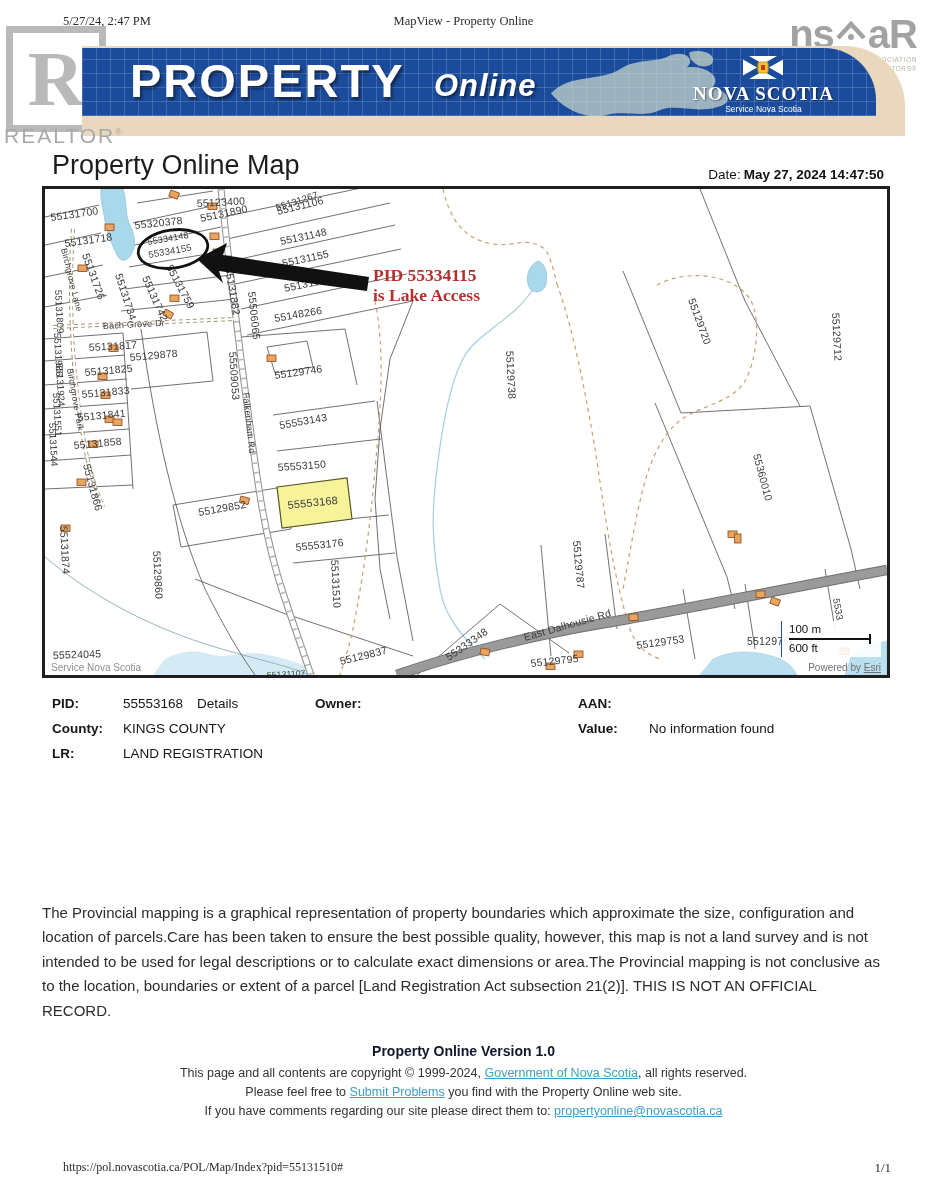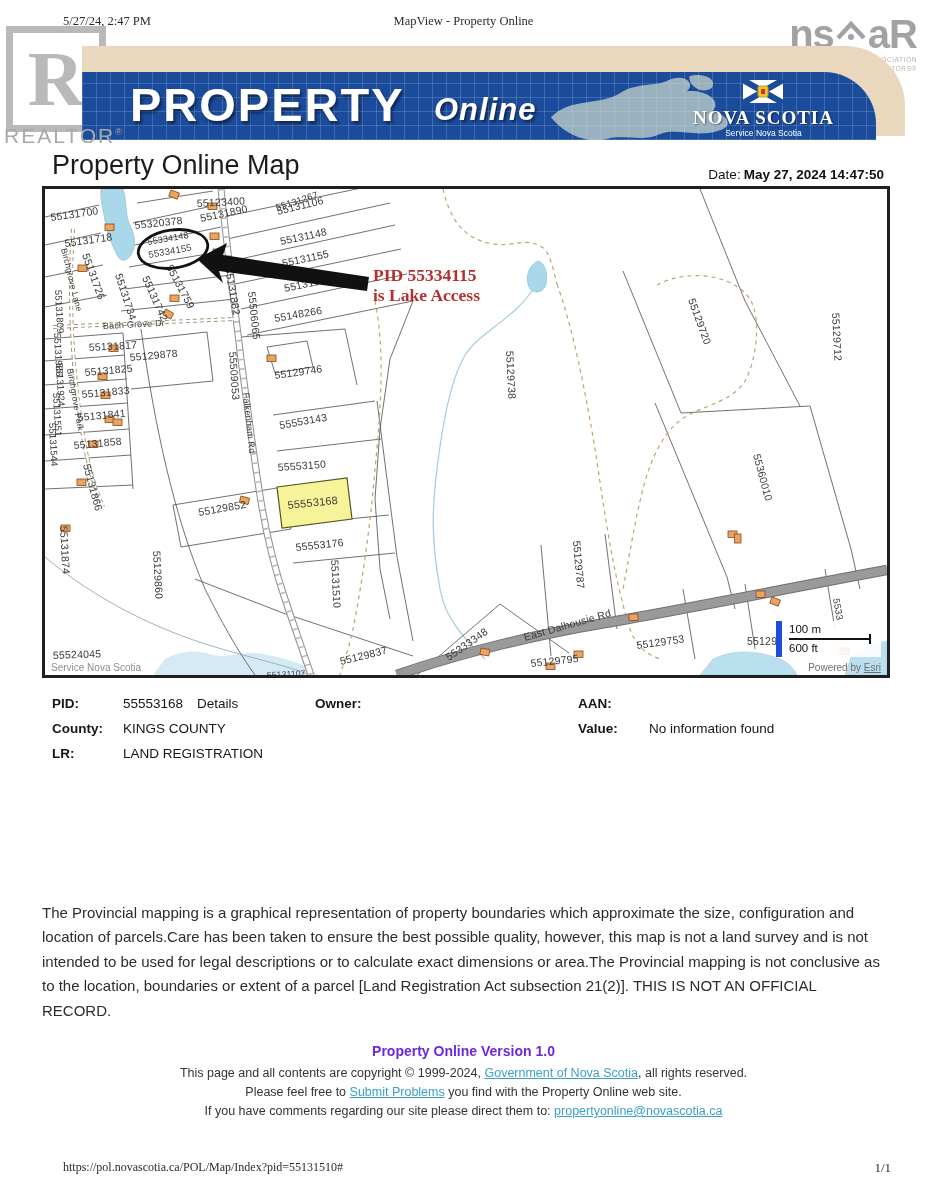--- a/index.html
+++ b/index.html
@@ -16,21 +16,21 @@
       z-index:1;display:flex;align-items:center;justify-content:center;background:#fff;}
   .realtor-box .r{font-family:"Liberation Serif",serif;font-weight:bold;font-size:78px;color:#b9b9b9;line-height:1;}
   .realtor-text{position:absolute;left:4px;top:124px;z-index:4;font-size:21px;color:#a9a9a9;letter-spacing:2px;}
   .realtor-text sup{font-size:9px;}
   .beige{position:absolute;left:82px;top:46px;width:823px;height:90px;background:#e9d8bd;
       border-top-right-radius:60px;z-index:2;}
   .bluebar{position:absolute;left:82px;top:48px;width:794px;height:68px;background:#1b4b9b;
       border-top-right-radius:52px;z-index:3;
       background-image:
         repeating-linear-gradient(0deg, rgba(160,185,225,.28) 0 1px, transparent 1px 14px),
-        repeating-linear-gradient(90deg, rgba(160,185,225,.28) 0 1px, transparent 1px 14px); margin-top: 24px;}
+        repeating-linear-gradient(90deg, rgba(160,185,225,.28) 0 1px, transparent 1px 14px);}
   .brand{position:absolute;left:48px;top:5px;font-size:47px;font-weight:bold;color:#fff;
       letter-spacing:2px;text-shadow:2px 3px 3px rgba(0,0,0,.45);}
   .brand2{position:absolute;left:352px;top:20px;font-size:31px;font-weight:bold;font-style:italic;color:#fff;
       letter-spacing:1px;text-shadow:2px 2px 3px rgba(0,0,0,.5);}
   .nsblob{position:absolute;left:455px;top:0;opacity:.8;}
   .nslogo{position:absolute;right:42px;top:8px;text-align:center;z-index:5;color:#fff;}
   .nslogo .nm{font-family:"Liberation Serif",serif;font-weight:bold;font-size:19px;letter-spacing:1px;
       text-shadow:1px 1px 2px rgba(0,0,0,.5);}
   .nslogo .sub{font-size:8.5px;margin-top:-1px;}
   .nsaar{position:absolute;right:10px;top:16px;z-index:0;text-align:right;color:#a2a2a2;}
@@ -42,38 +42,38 @@
   .title{position:absolute;left:42px;top:150px;font-size:27px;font-weight:500;color:#1c1c1c;margin-left:10px;}
   .dateline{position:absolute;right:43px;top:167px;font-size:13.5px;color:#111;}
   .dateline b{margin-left:3px;}
   
   .map{position:absolute;left:42px;top:186px;width:842px;height:486px;border:3px solid #1f1f1f;background:#fff;}
   .map svg.base{position:absolute;left:0;top:0;}
   .map .attr-l{position:absolute;left:6px;bottom:2px;font-size:10px;color:#8d8d8d;}
   .map .attr-r{position:absolute;right:6px;bottom:2px;font-size:10px;color:#6e6e6e;}
   .map .attr-r u{cursor:pointer;}
   .scalebar{position:absolute;right:6px;bottom:18px;width:92px;background:rgba(255,255,255,.9);
-      border-left:6px solid #1d4ed8;padding:1px 0 1px 7px;font-size:11.5px;color:#111;line-height:1.3;}
+      border-left:1px solid #1d4ed8;padding:1px 0 1px 7px;font-size:11.5px;color:#111;line-height:1.3;}
   .scalebar .rule{height:2px;background:#111;margin:1px 0;position:relative;width:82px;}
   .scalebar .rule::after{content:"";position:absolute;right:0;top:-4px;width:2px;height:10px;background:#111;}
   #map-labels text{font-family:"Liberation Sans",sans-serif;fill:#3a3a3a;letter-spacing:.2px;}
   #map-buildings rect{fill:#e9a45f;stroke:#8a4a1a;stroke-width:.8;}
   .anno{font-family:"Liberation Serif",serif;font-size:17.5px;font-weight:600;fill:#b52f2f;}
   
   .details{position:absolute;left:52px;top:696px;display:flex;font-size:13.5px;color:#161616;}
   .details .c1{width:263px;}
   .details .c2{width:263px;}
   .details .c3{width:290px;}
   .drow{display:flex;margin-bottom:10px;}
   .dlabel{font-weight:bold;width:71px;flex:none;}
   .addr-lines div{margin-bottom:6px;}
   
   .disclaimer{position:absolute;left:42px;top:901px;width:843px;font-size:15px;line-height:1.63;color:#2c2c2c;}
   .foot{position:absolute;left:0;right:0;top:1043px;text-align:center;color:#333;}
-  .foot .t{font-size:14px;font-weight:bold;margin-bottom:7px;color:#6d28d9;}
+  .foot .t{font-size:14px;font-weight:bold;margin-bottom:7px;color:#0f172a;}
   .foot .l{font-size:12.5px;margin-bottom:5px;}
   a.lk{color:#3d9fc8;text-decoration:underline;cursor:pointer;}
 </style>
 </head>
 <body>
 
 <div class="page">
 
   <div class="ph-left serif">5/27/24, 2:47 PM</div>
   <div class="ph-center serif">MapView - Property Online</div>

